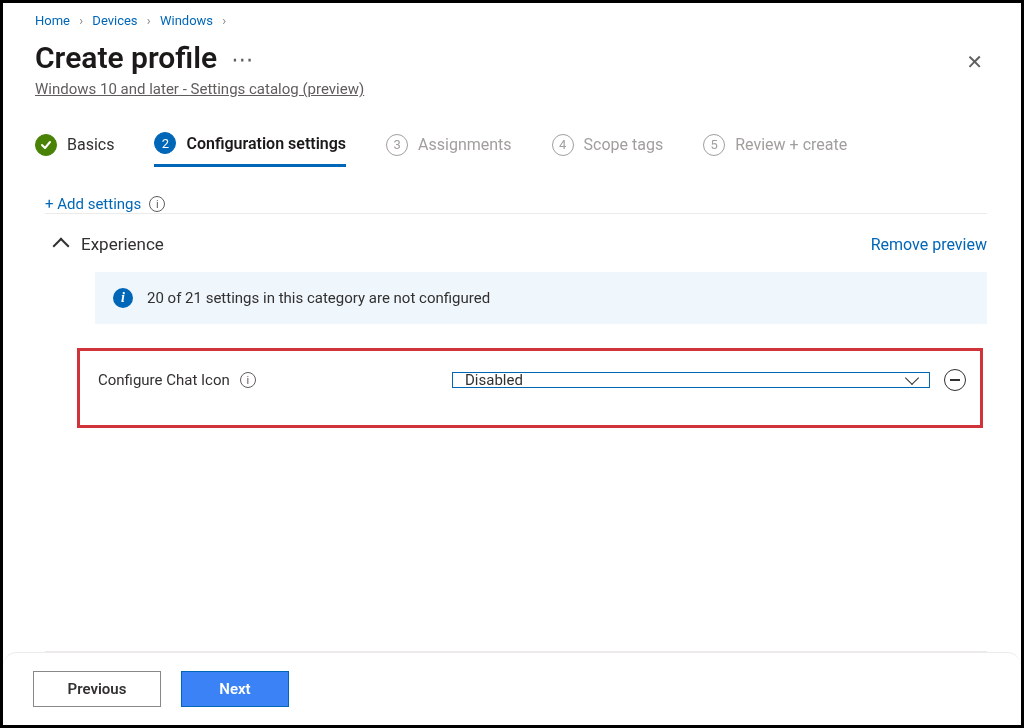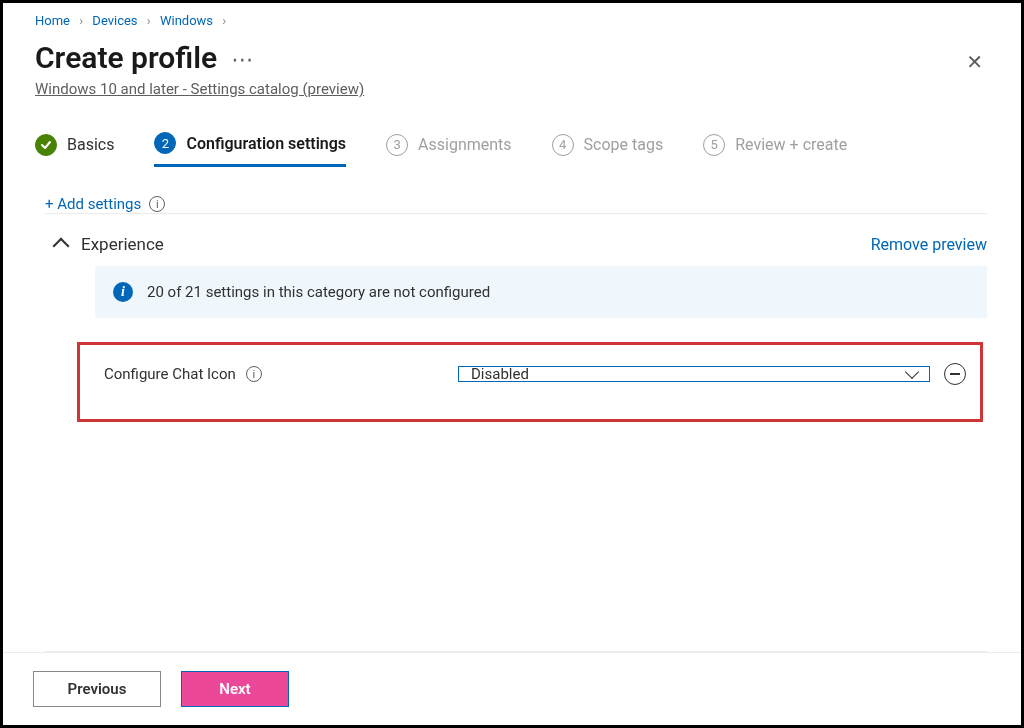--- a/index.html
+++ b/index.html
@@ -97,21 +97,21 @@
   }
   .info-icon-sm {
     width: 16px; height: 16px; border: 1px solid #605e5c; border-radius: 50%;
     display: inline-flex; align-items: center; justify-content: center;
     font-size: 11px; color: #605e5c; cursor: pointer;
   }
 
   
   .cat-header {
     display: flex; align-items: center; justify-content: space-between;
-    padding: 20px 0 12px 10px;
+    padding: 20px 0 18px 10px;
   }
   .cat-left { display: flex; align-items: center; gap: 14px; }
   .chevron-up {
     width: 12px; height: 12px;
     border-left: 2px solid #323130; border-top: 2px solid #323130;
     transform: rotate(45deg); margin-top: 4px;
     cursor: pointer;
   }
   .cat-name { font-size: 17px; color: #323130; }
   .remove-cat { color: #0067b8; font-size: 16px; cursor: pointer; }
@@ -131,21 +131,21 @@
     font-family: Georgia, serif; font-style: italic; font-weight: bold; font-size: 14px;
   }
 
   
   .highlight-box {
     border: 3px solid #d13438;
     margin: 24px 4px 0 32px;
     padding: 18px 14px 34px 18px;
   }
   .setting-row {
-    display: flex; align-items: center; gap: 14px; margin-left: 6px;
+    display: flex; align-items: center; gap: 14px;
   }
   .setting-label-wrap {
     flex: 0 0 340px;
     display: flex; align-items: center; gap: 10px;
     font-size: 15px; color: #323130;
   }
   .setting-select {
     flex: 1 1 auto;
     border: 1px solid #0067b8;
     height: 16px;
@@ -174,32 +174,33 @@
     border-top: 1px solid #edebe9;
     margin: 26px 34px 0 42px;
   }
 
   
   .footer {
     border-top: 1px solid #edebe9;
     padding: 18px 30px;
     display: flex; gap: 20px;
     margin-top: auto;
+    border-radius: 14px;
   }
   .btn {
     height: 36px; min-width: 128px;
     font-size: 15px; font-weight: 600;
     display: inline-flex; align-items: center; justify-content: center;
     cursor: pointer;
   }
   .btn-secondary {
     background: #fff; border: 1px solid #8a8886; color: #323130;
   }
   .btn-primary {
-    background: #ec4899; border: 1px solid #0067b8; color: #fff; min-width: 108px;
+    background: #3b82f6; border: 1px solid #0067b8; color: #fff; min-width: 108px;
   }
 </style>
 </head>
 <body>
 
 <div class="page">
 
   <nav class="breadcrumb">
     <a>Home</a>
     <span class="sep">›</span>

